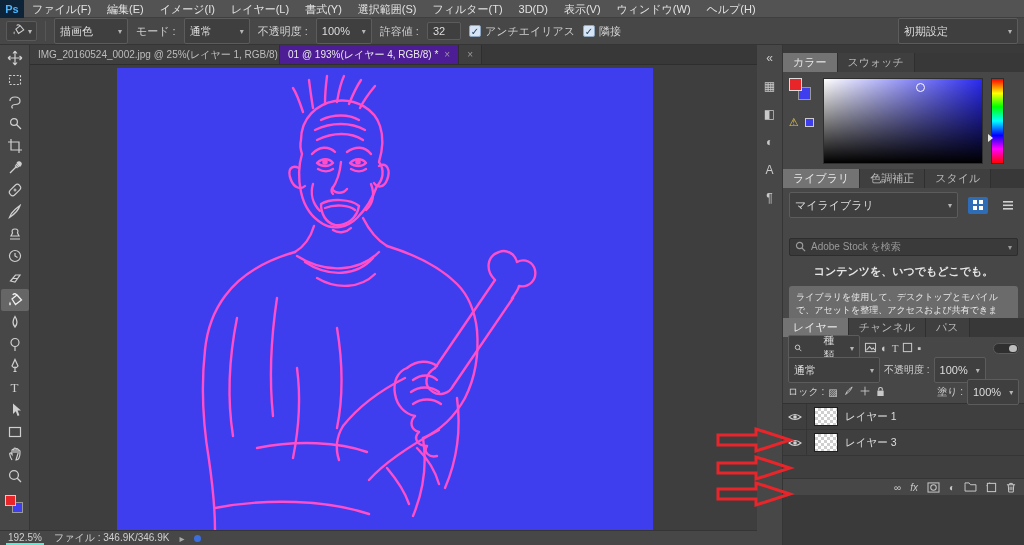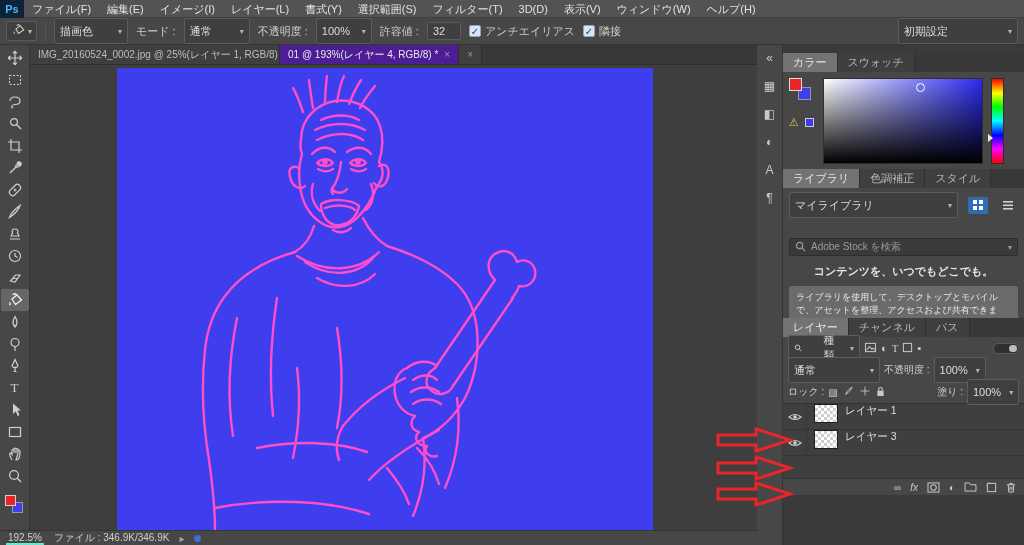--- a/index.html
+++ b/index.html
@@ -84,21 +84,21 @@
   .ftxt { font-size:10px; color:#c9c9c9; font-style:italic; }
 
   
   #layers-panel { position:absolute; left:0; top:273px; width:241px; height:227px; }
   .lay-body { background:#474747; }
   .lay-row { display:flex; align-items:center; gap:4px; height:22px; padding:0 5px; }
   .toggle { width:26px; height:11px; background:#2f2f2f; border:1px solid #5a5a5a; border-radius:6px; position:relative; margin-left:auto; }
   .toggle::after { content:""; position:absolute; right:1px; top:1px; width:8px; height:7px; background:#bdbdbd; border-radius:4px; }
   .lock-icons { display:flex; gap:6px; align-items:center; }
   .layer-list { background:#3f3f3f; border-top:1px solid #323232; }
-  .layer-row { display:flex; align-items:flex-start; height:26px; border-bottom:1px solid #353535; }
+  .layer-row { display:flex; align-items:center; height:26px; border-bottom:1px solid #353535; }
   .layer-row.selected { background:#6d6d6d; }
   .eye-cell { width:24px; height:26px; display:flex; align-items:center; justify-content:center; border-right:1px solid #353535; }
   .thumb { width:24px; height:19px; border:1px solid #1f1f1f; margin:0 7px; }
   .thumb.checker { background:#fff;
       background-image: linear-gradient(45deg,#cfcfcf 25%,transparent 25%,transparent 75%,#cfcfcf 75%),
                         linear-gradient(45deg,#cfcfcf 25%,transparent 25%,transparent 75%,#cfcfcf 75%);
       background-size:6px 6px; background-position:0 0,3px 3px; }
   .thumb.blue { background:#3e3eef; }
   .layer-name { font-size:10.5px; color:#dedede; }
   .layer-row.selected .layer-name { color:#fff; }

